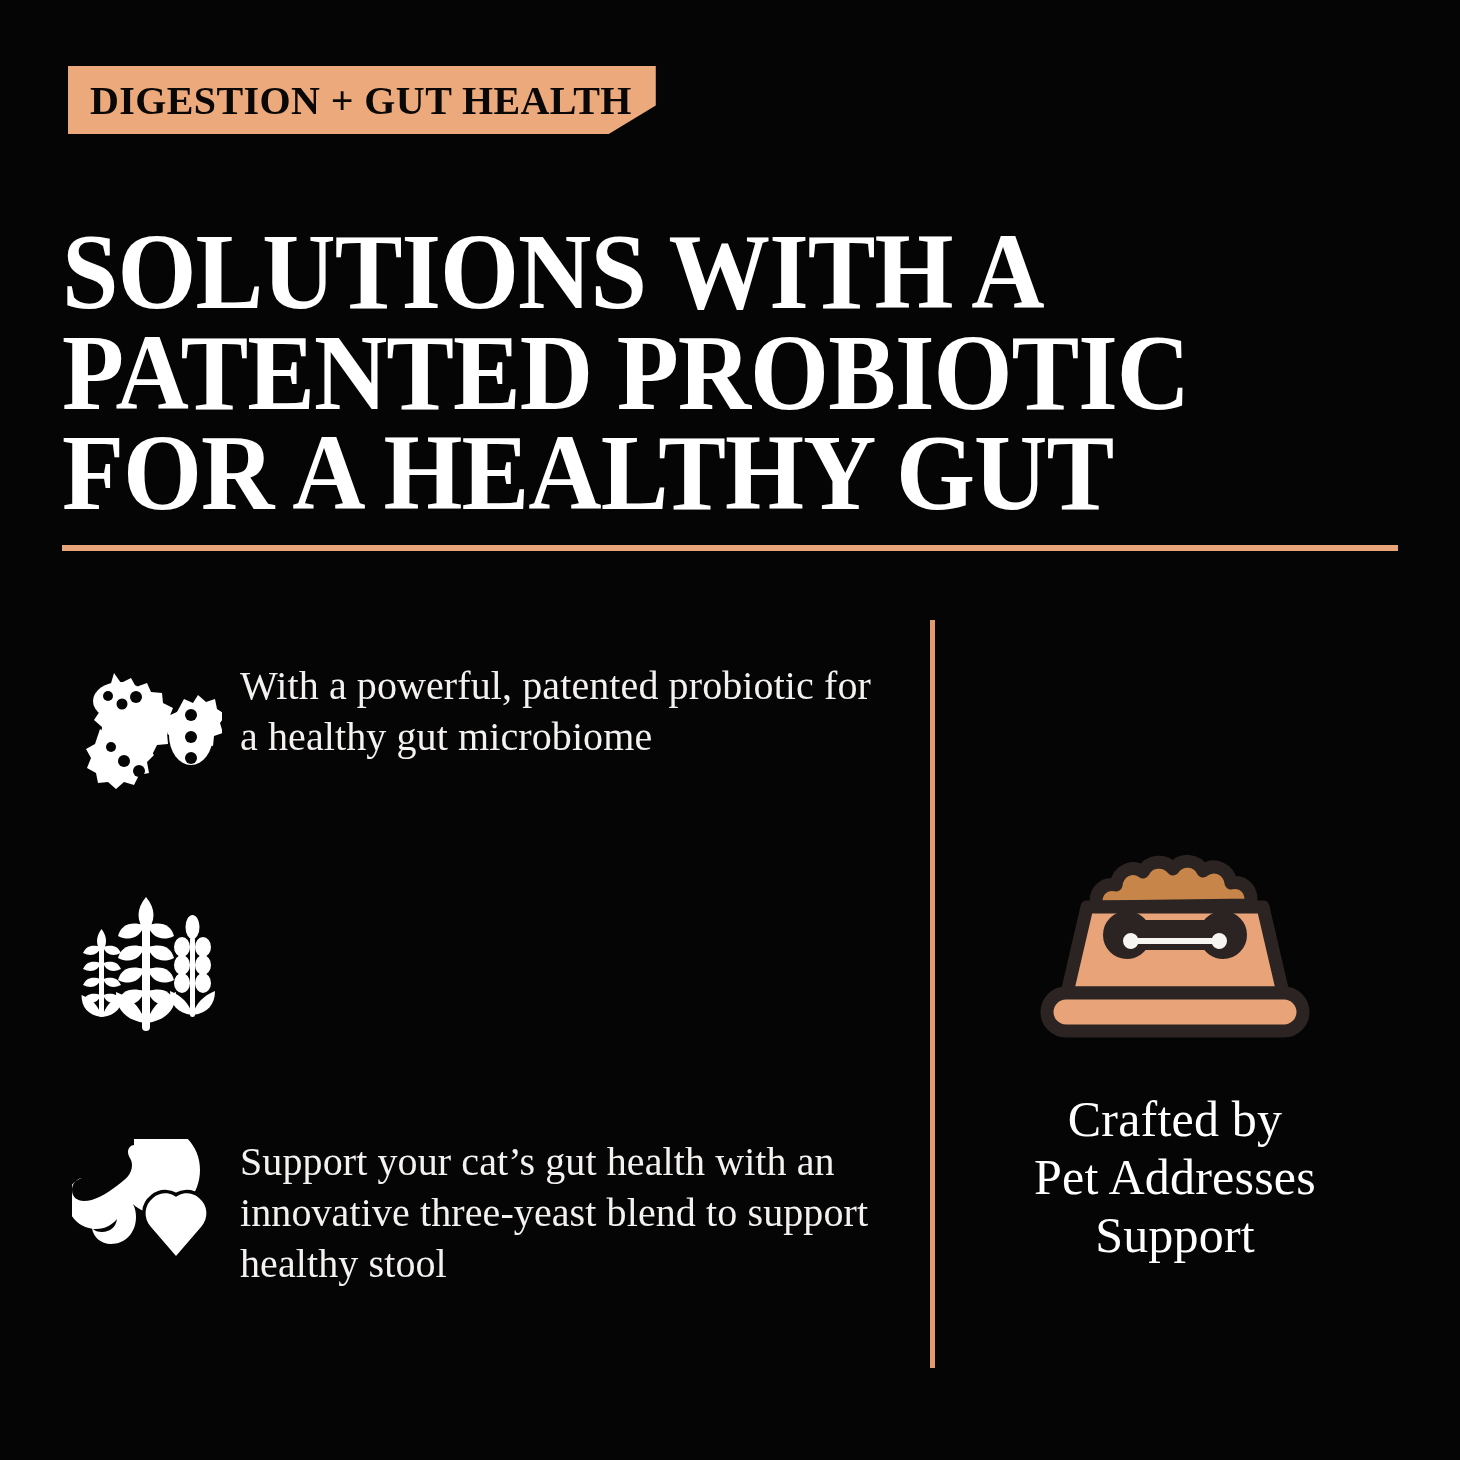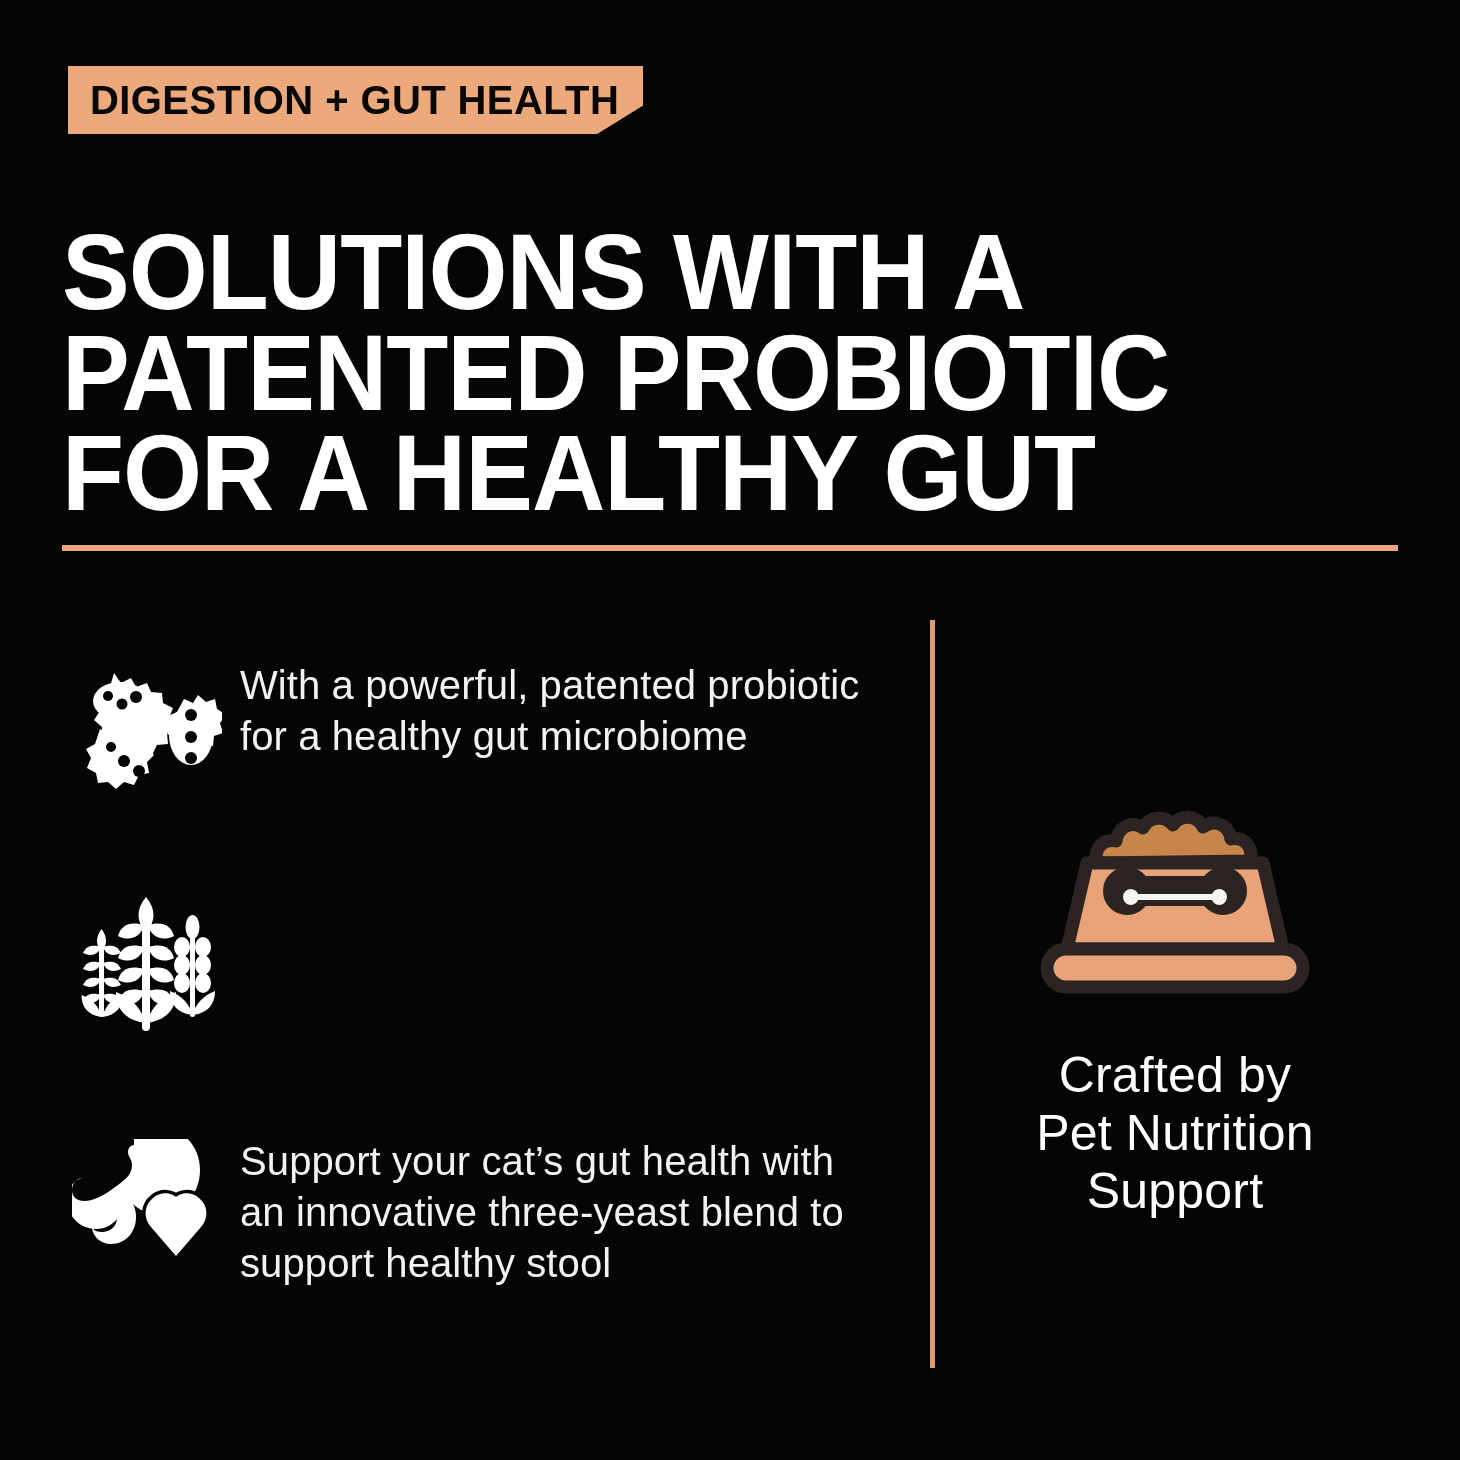--- a/index.html
+++ b/index.html
@@ -6,21 +6,21 @@
     margin: 0;
     padding: 0;
     background: #050505;
   }
   #page {
     position: relative;
     width: 1460px;
     height: 1460px;
     background: #060505;
     overflow: hidden;
-    font-family: Liberation Sans, sans-serif;
+    font-family: Liberation Serif, serif;
   }
 
   
   #badge {
     position: absolute;
     left: 68px;
     top: 66px;
     height: 68px;
     padding: 0 24px 0 22px;
     display: flex;
@@ -97,21 +97,21 @@
     font-size: 40px;
     line-height: 1.28;
     padding-top: 12px;
     letter-spacing: 0.1px;
   }
 
   
   #right-panel {
     position: absolute;
     left: 945px;
-    top: 780px;
+    top: 824px;
     width: 460px;
     text-align: center;
   }
   #bowl-wrap {
     height: 230px;
     display: flex;
     align-items: center;
     justify-content: center;
   }
   #crafted {
@@ -292,18 +292,18 @@
                    a8 8 0 0 1 7 -5 a8 8 0 0 1 8 8
                    a8 8 0 0 1 -8 8 a8 8 0 0 1 -7 -5 h-74
                    a8 8 0 0 1 -7 5 a8 8 0 0 1 -8 -8 Z" fill="#F7F5F2"></path>
         </g>
 
         <rect x="22" y="160" width="256" height="38" rx="19" fill="#E9A378" stroke="#2B2422" stroke-width="13"></rect>
       </svg>
     </div>
     <div id="crafted">
       <span class="cb-line">Crafted by</span>
-      <span class="cb-line">Pet Nutrition</span>
+      <span class="cb-line">Pet Addresses</span>
       <span class="cb-line">Support</span>
     </div>
   </div>
 
 </div>
 
 </body></html>

